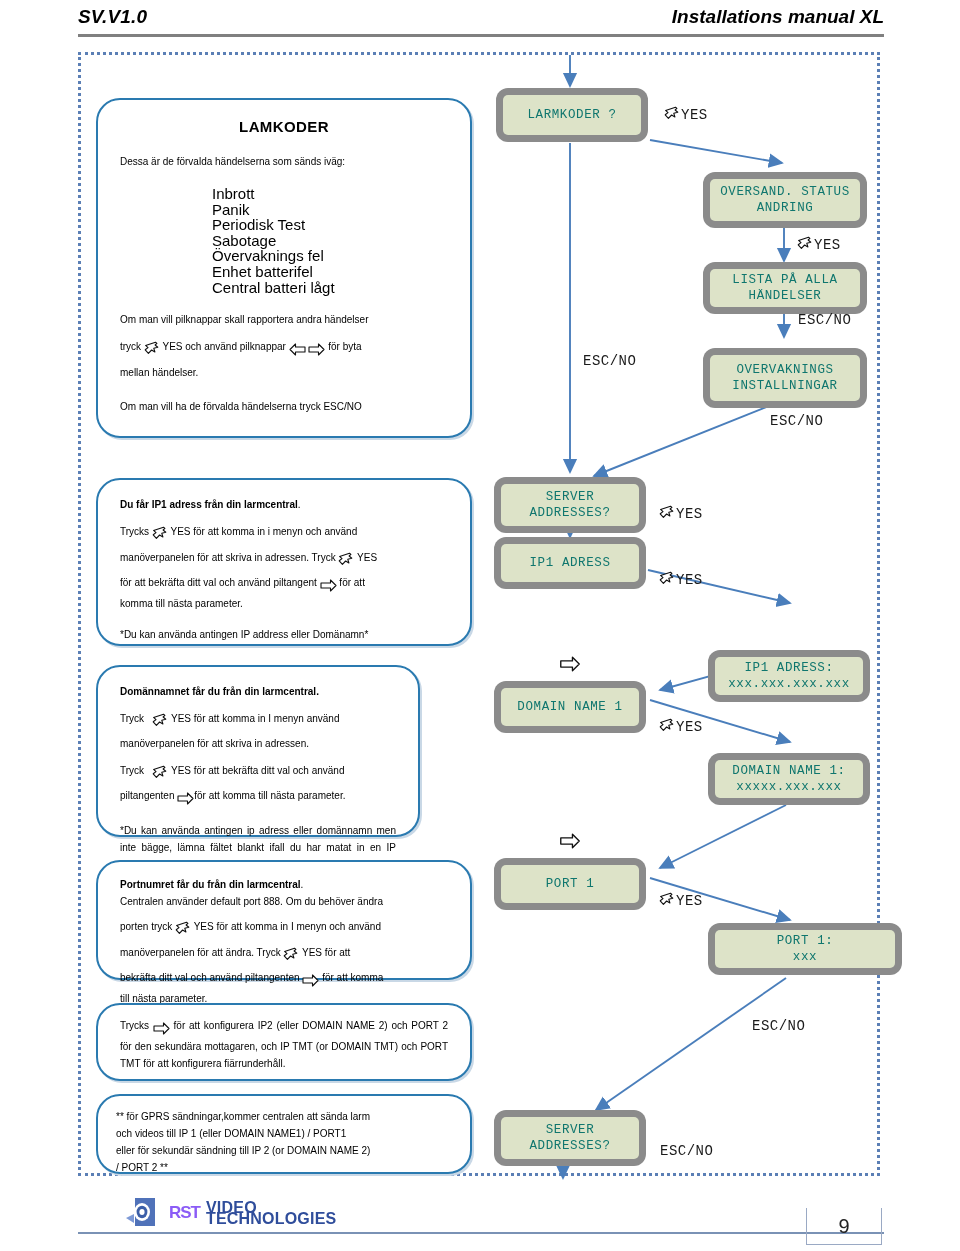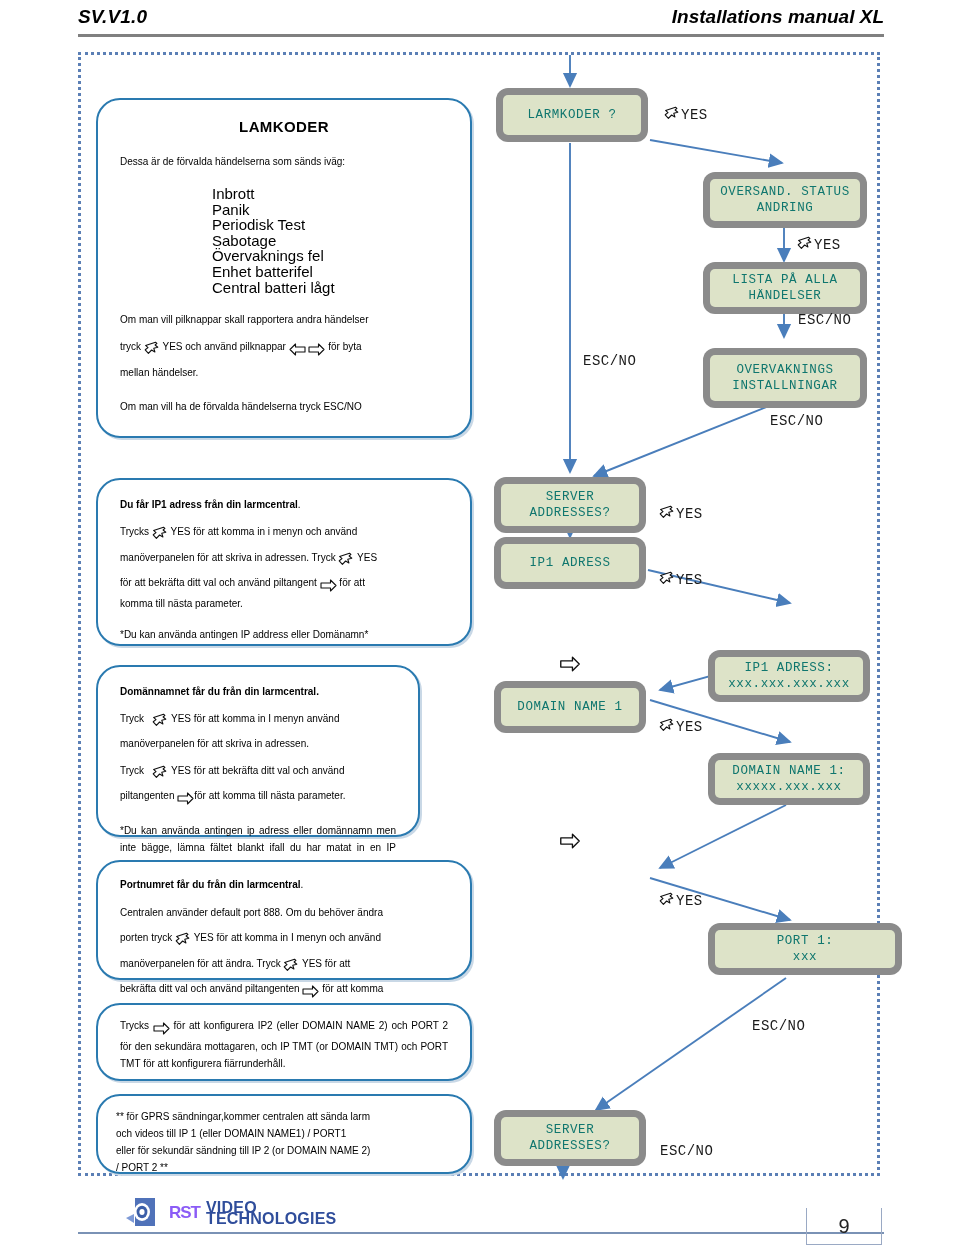--- a/index.html
+++ b/index.html
@@ -329,21 +329,21 @@
   <div style="position:absolute;left:559px;top:833px;">
     <svg width="22" height="16" viewBox="0 0 17 13">
         <path d="M10.5 1 L10.5 4 L1 4 L1 9 L10.5 9 L10.5 12 L16 6.5 Z" fill="#fff" stroke="#111" stroke-width="1.1" stroke-linejoin="round"></path>
       </svg>
   </div>
 
   <div class="panel" style="left:96px;top:860px;width:376px;height:120px;padding:14px 22px 0 22px;">
     <p class="ptxt nj">
       <span class="bold">Portnumret får du från din larmcentral</span><span>.</span>
     </p>
-    <p class="ptxt nj" style="margin-top:11px;">Centralen  använder default port 888. Om du behöver  ändra</p>
+    <p class="ptxt nj" style="margin-top:0;">Centralen  använder default port 888. Om du behöver  ändra</p>
     <p class="ptxt" style="margin-top:6px;line-height:22px;">
       <span>porten tryck</span>
       <span class="ii">
         <svg class="hand" viewBox="0 0 16 17">
             <path d="M11.5 1.2 L12.9 2.4 L11.1 4.0 L13.8 6.2 L9.8 7.3 L10.9 10.9 L7.6 9.0 L4.4 12.4 L1.2 8.8 L4.0 6.6 L1.6 4.4 Z" fill="#fff" stroke="#111" stroke-width="1.1" stroke-linejoin="round"></path>
           </svg>
       </span>
       <span>YES för att komma in I menyn och använd</span><br>
       <span>manöverpanelen  för  att  ändra.  Tryck</span>
       <span class="ii">
@@ -358,20 +358,23 @@
       <span class="ii">
         <svg class="arrowg" viewBox="0 0 17 13">
             <path d="M10.5 1 L10.5 4 L1 4 L1 9 L10.5 9 L10.5 12 L16 6.5 Z" fill="#fff" stroke="#111" stroke-width="1.1" stroke-linejoin="round"></path>
           </svg>
       </span>
       <span>för att komma</span><br>
       <span>till nästa parameter.</span>
     </p>
   </div>
 
+  <div class="lcd" style="left:494px;top:858px;width:152px;height:52px;">
+    <div class="scr">PORT 1</div>
+  </div>
 
   <div class="lcd" style="left:708px;top:923px;width:194px;height:52px;">
     <div class="scr">PORT 1:
 xxx</div>
   </div>
 
   <div class="lbl y" style="left:659px;top:892px;">
     <span>
       <svg class="hand" viewBox="0 0 16 17">
           <path d="M11.5 1.2 L12.9 2.4 L11.1 4.0 L13.8 6.2 L9.8 7.3 L10.9 10.9 L7.6 9.0 L4.4 12.4 L1.2 8.8 L4.0 6.6 L1.6 4.4 Z" fill="#fff" stroke="#111" stroke-width="1.1" stroke-linejoin="round"></path>

